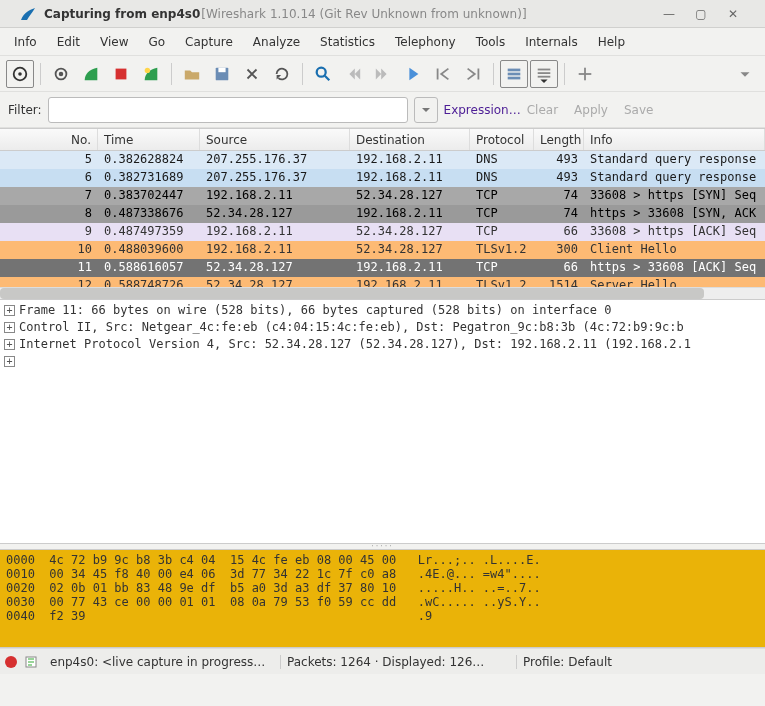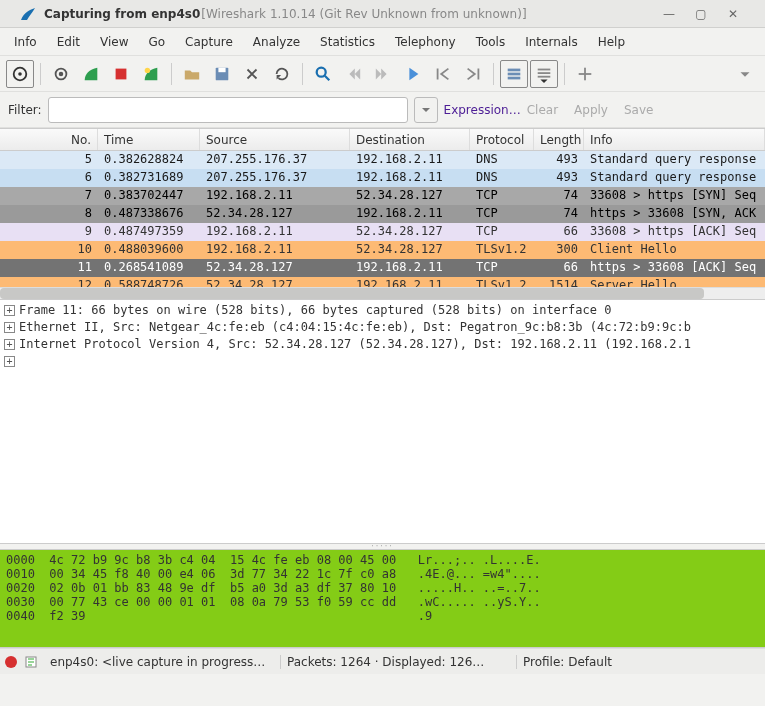--- a/index.html
+++ b/index.html
@@ -143,21 +143,21 @@
   .detrow { display:flex; align-items:flex-start; height:17px; white-space:nowrap; overflow:hidden; }
   .detrow .exp {
     width:11px; height:11px; border:1px solid #888; font-size:10px; line-height:9px;
     text-align:center; color:#555; margin:2px 4px 0 0; cursor:pointer; flex-shrink:0;
   }
   .resize-handle { height:6px; background:#f2f2f0; display:flex; justify-content:center; align-items:center; color:#aaa; font-size:8px; letter-spacing:2px; border-bottom:1px solid #ccc;}
 
   
   .hexpane {
     height: 98px;
-    background:#84cc16;
+    background:#eab308;
     padding:3px 6px;
     font-family:"DejaVu Sans Mono", monospace;
     font-size:12px;
     white-space:pre;
     overflow:hidden;
     border-bottom:1px solid #ccc;
   }
 
   
   .statusbar {
@@ -404,21 +404,21 @@
         <div class="cell c-no">10</div>
         <div class="cell c-time">0.488039600</div>
         <div class="cell c-src">192.168.2.11</div>
         <div class="cell c-dst">52.34.28.127</div>
         <div class="cell c-proto">TLSv1.2</div>
         <div class="cell c-len">300</div>
         <div class="cell c-info">Client Hello</div>
       </div>
       <div class="prow row-selected">
         <div class="cell c-no">11</div>
-        <div class="cell c-time">0.268541089</div>
+        <div class="cell c-time">0.588616057</div>
         <div class="cell c-src">52.34.28.127</div>
         <div class="cell c-dst">192.168.2.11</div>
         <div class="cell c-proto">TCP</div>
         <div class="cell c-len">66</div>
         <div class="cell c-info">https &gt; 33608 [ACK] Seq</div>
       </div>
       <div class="prow row-white">
         <div class="cell c-no">12</div>
         <div class="cell c-time">0.588748726</div>
         <div class="cell c-src">52.34.28.127</div>
@@ -433,21 +433,21 @@
     </div>
 </div>
 
 <div class="details" id="details">
     <div class="detrow">
       <div class="exp">+</div>
       <span>Frame 11: 66 bytes on wire (528 bits), 66 bytes captured (528 bits) on interface 0</span>
     </div>
     <div class="detrow">
       <div class="exp">+</div>
-      <span>Ethernet II, Src: Netgear_4c:fe:eb (c4:04:15:4c:fe:eb), Dst: Pegatron_9c:b8:3b (4c:72:b9:9c:b</span>
+      <span>Control II, Src: Netgear_4c:fe:eb (c4:04:15:4c:fe:eb), Dst: Pegatron_9c:b8:3b (4c:72:b9:9c:b</span>
     </div>
     <div class="detrow">
       <div class="exp">+</div>
       <span>Internet Protocol Version 4, Src: 52.34.28.127 (52.34.28.127), Dst: 192.168.2.11 (192.168.2.1</span>
     </div>
     <div class="detrow">
       <div class="exp">+</div>
     </div>
   </div>
 <div class="resize-handle">·····</div>

